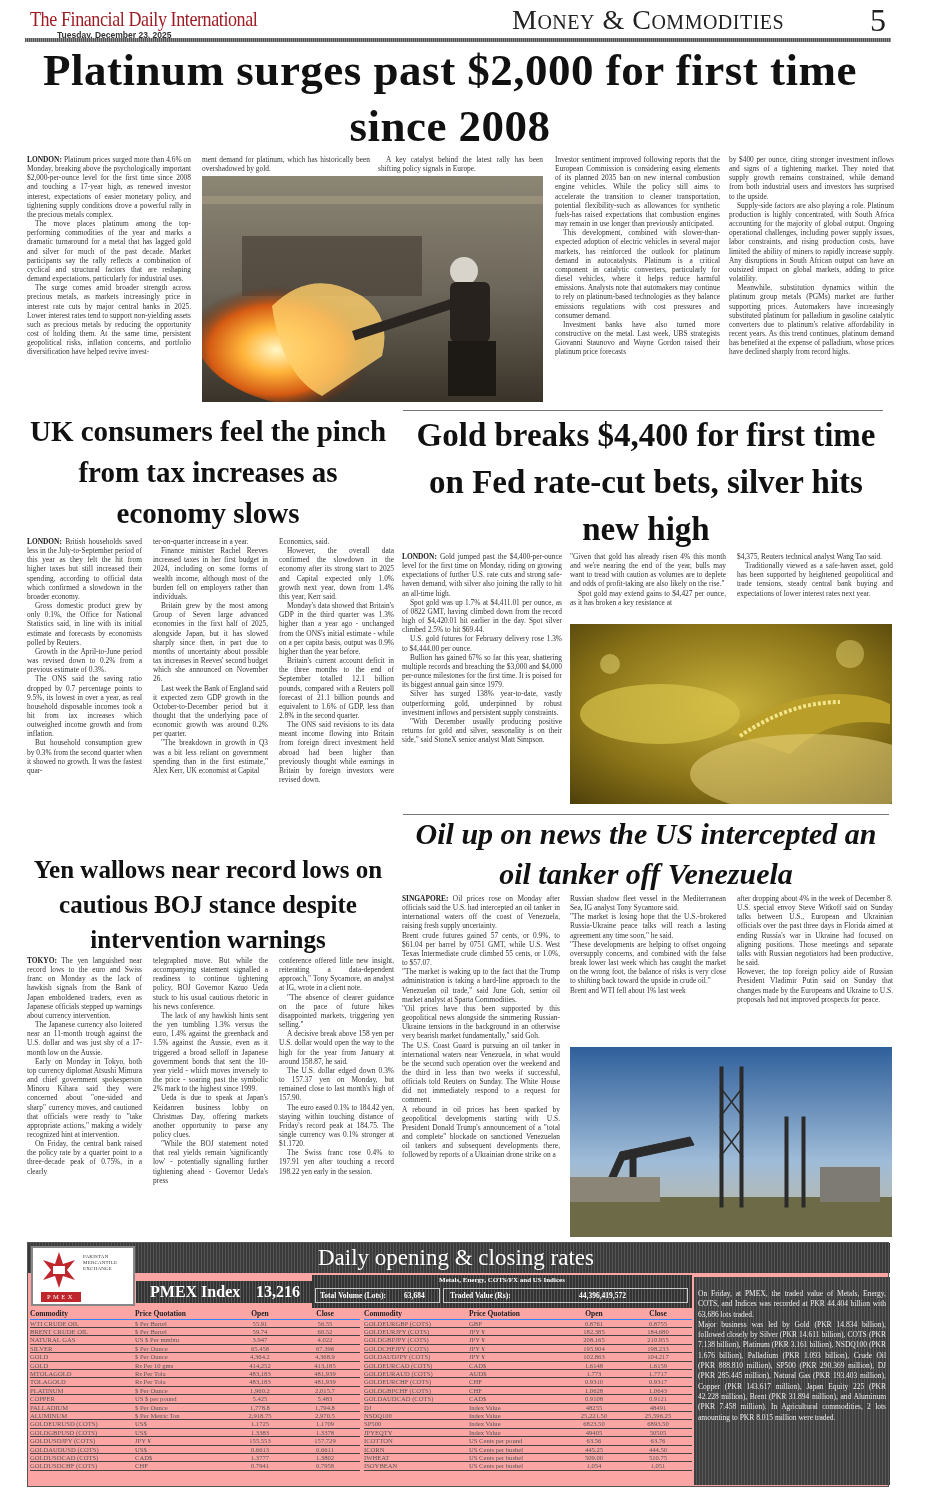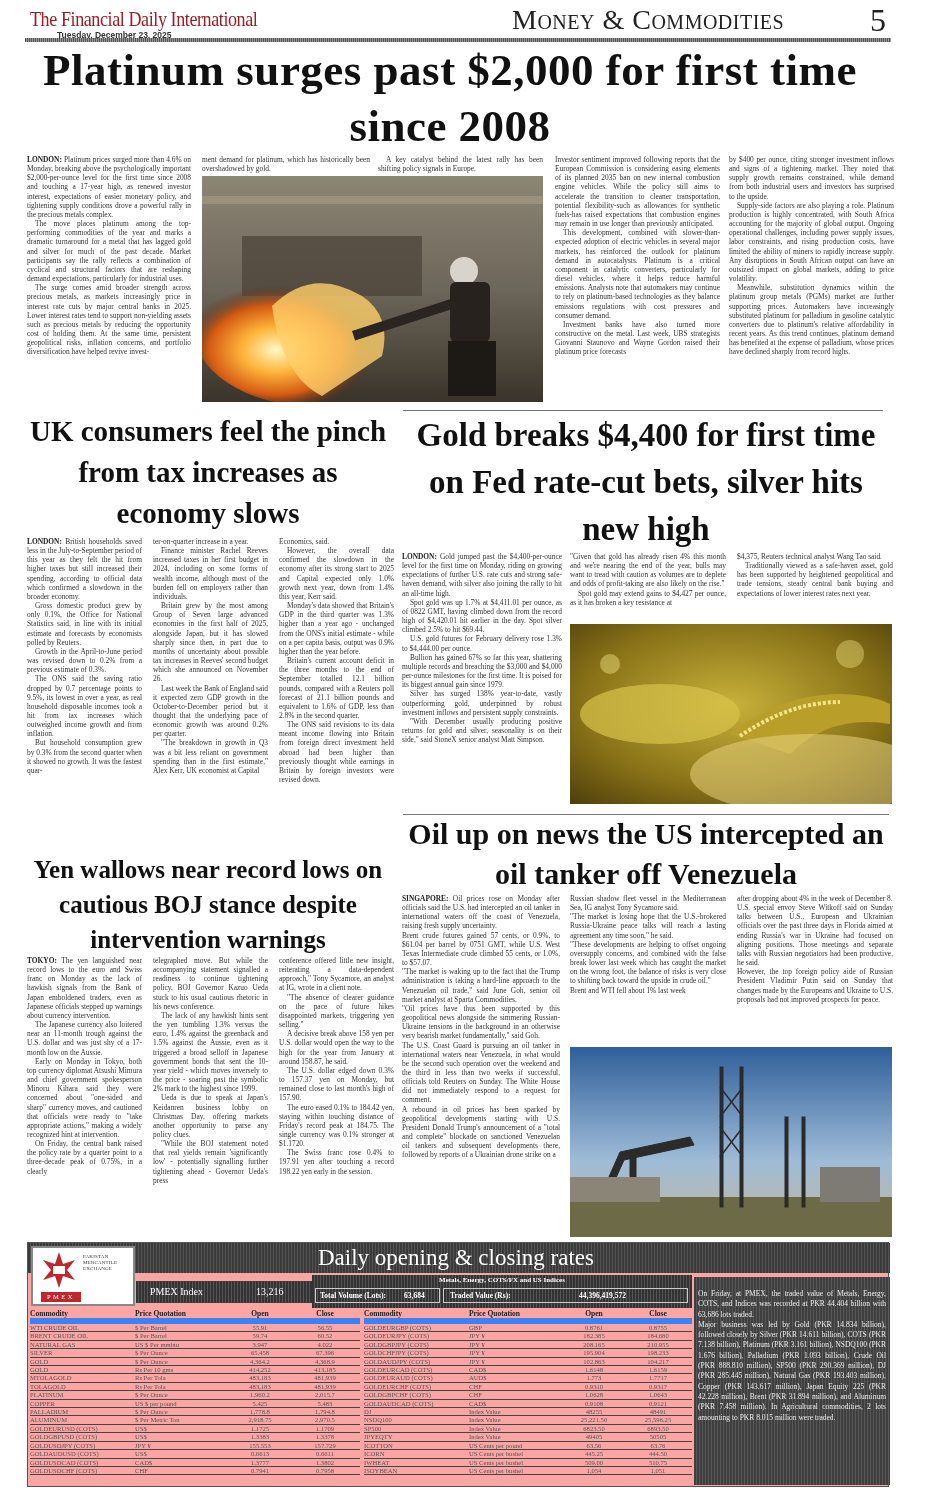--- a/index.html
+++ b/index.html
@@ -16,25 +16,25 @@
   .col { font-size: 7.4px; line-height: 9.15px; text-align: justify; color: #333; hyphens: auto; }
   .col p { text-indent: 8px; }
   .col p.first { text-indent: 0; }
   .col b.dateline { font-weight: bold; color: #222; }
   .photo { overflow: hidden; }
   
   .rates { left: 27px; top: 1242px; width: 862px; height: 245px; border: 1px solid #555; background: #fca5a5; }
   .rates-banner { position: absolute; left: 0; top: 0; width: 862px; height: 30px; background: repeating-linear-gradient(90deg,#3a3a3a 0 2px,#555 2px 3px); }
   .rates-title { position: absolute; left: 290px; top: 0; color: #fff; font-size: 23px; line-height: 29px; white-space: nowrap; }
   .logo-box { position: absolute; left: 3px; top: 3px; width: 104px; height: 60px; background: #fff; border: 2px solid #888; }
-  .idx-box { position: absolute; left: 108px; top: 38px; width: 202px; height: 22px; background: repeating-linear-gradient(90deg,#333 0 2px,#555 2px 3px); color: #fff; font-size: 10px; line-height: 22px; font-weight: normal; }
+  .idx-box { position: absolute; left: 108px; top: 38px; width: 202px; height: 22px; background: repeating-linear-gradient(90deg,#333 0 2px,#555 2px 3px); color: #fff; font-size: 16px; line-height: 22px; font-weight: bold; }
   .vol-box { position: absolute; left: 284px; top: 32px; width: 380px; height: 33px; background: repeating-linear-gradient(90deg,#333 0 2px,#555 2px 3px); color: #fff; }
   .note-box { position: absolute; left: 666px; top: 34px; width: 196px; height: 208px; background: repeating-linear-gradient(90deg,#3f3f3f 0 2px,#585858 2px 3px); color: #eee; font-size: 7.5px; line-height: 10.3px; padding: 12px 4px; text-align: justify; }
   table.rt { position: absolute; border-collapse: collapse; font-size: 6.6px; }
-  table.rt th { font-weight: bold; text-align: left; font-size: 7.5px; height: 10px; border-bottom: 6px solid #3b82f6; color: #222; }
+  table.rt th { font-weight: bold; text-align: left; font-size: 7.5px; height: 10px; border-bottom: 1px solid #3b82f6; color: #222; }
   table.rt td { height: 7.7px; line-height: 7.4px; border-bottom: 1px solid #444; color: #555; white-space: nowrap; }
   table.rt td.num, table.rt th.num { text-align: center; }
 </style>
 </head>
 <body>
 
 <div class="abs masthead-name">The Financial Daily International</div>
 <div class="abs masthead-date">Tuesday, December 23, 2025</div>
 <div class="abs section-title">Money &amp; Commodities</div>
 <div class="abs page-num">5</div>
@@ -167,21 +167,21 @@
 <div class="abs col" style="left:279px;top:956px;width:115px;">
   <p class="first">conference offered little new insight, reiterating a data-dependent approach," Tony Sycamore, an analyst at IG, wrote in a client note.</p>
   <p>"The absence of clearer guidance on the pace of future hikes disappointed markets, triggering yen selling."</p>
   <p>A decisive break above 158 yen per U.S. dollar would open the way to the high for the year from January at around 158.87, he said.</p>
   <p>The U.S. dollar edged down 0.3% to 157.37 yen on Monday, but remained close to last month's high of 157.90.</p>
   <p>The euro eased 0.1% to 184.42 yen, staying within touching distance of Friday's record peak at 184.75. The single currency was 0.1% stronger at $1.1720.</p>
   <p>The Swiss franc rose 0.4% to 197.91 yen after touching a record 198.22 yen early in the session.</p>
 </div>
 
 <div class="abs" style="left:403px;top:814px;width:486px;height:1px;background:#777;"></div>
-<div class="abs h2" style="left:403px;top:814px;width:486px;font-size:30px;line-height:40px;">Oil up on news the US intercepted an oil tanker off Venezuela</div>
+<div class="abs h2" style="left:403px;top:814px;width:486px;font-size:30px;line-height:40px;font-style:italic;">Oil up on news the US intercepted an oil tanker off Venezuela</div>
 <div class="abs col" style="left:402px;top:894px;width:158px;">
   <p class="first" style="text-indent:0"><b class="dateline">SINGAPORE:</b> <span>Oil prices rose on Monday after officials said the U.S. had intercepted an oil tanker in international waters off the coast of Venezuela, raising fresh supply uncertainty.</span></p>
   <p style="text-indent:0">Brent crude futures gained 57 cents, or 0.9%, to $61.04 per barrel by 0751 GMT, while U.S. West Texas Intermediate crude climbed 55 cents, or 1.0%, to $57.07.</p>
   <p style="text-indent:0">"The market is waking up to the fact that the Trump administration is taking a hard-line approach to the Venezuelan oil trade," said June Goh, senior oil market analyst at Sparta Commodities.</p>
   <p style="text-indent:0">"Oil prices have thus been supported by this geopolitical news alongside the simmering Russian-Ukraine tensions in the background in an otherwise very bearish market fundamentally," said Goh.</p>
   <p style="text-indent:0">The U.S. Coast Guard is pursuing an oil tanker in international waters near Venezuela, in what would be the second such operation over the weekend and the third in less than two weeks if successful, officials told Reuters on Sunday. The White House did not immediately respond to a request for comment.</p>
   <p style="text-indent:0">A rebound in oil prices has been sparked by geopolitical developments starting with U.S. President Donald Trump's announcement of a "total and complete" blockade on sanctioned Venezuelan oil tankers and subsequent developments there, followed by reports of a Ukrainian drone strike on a</p>
 </div>
 <div class="abs col" style="left:570px;top:894px;width:156px;">
   <p class="first" style="text-indent:0">Russian shadow fleet vessel in the Mediterranean Sea, IG analyst Tony Sycamore said.</p>

